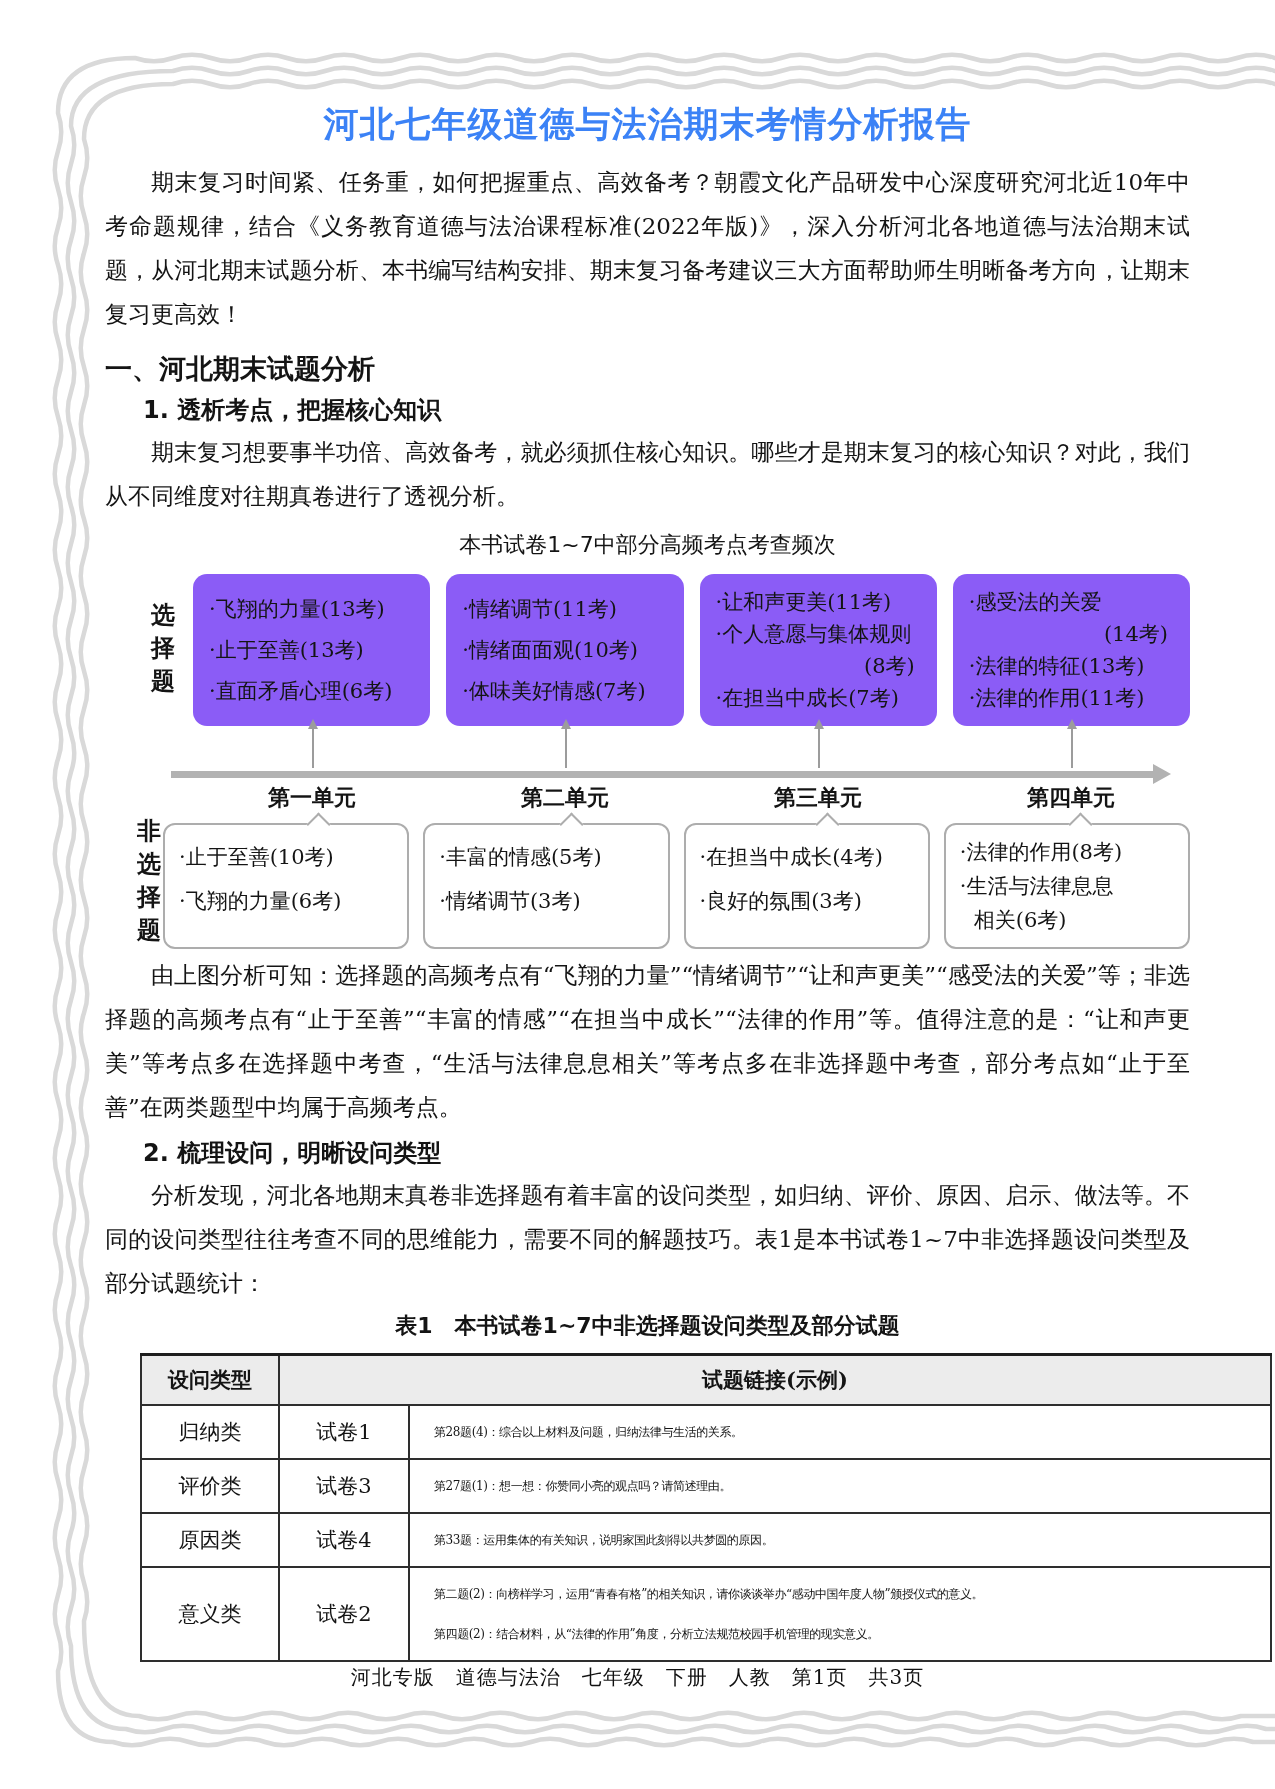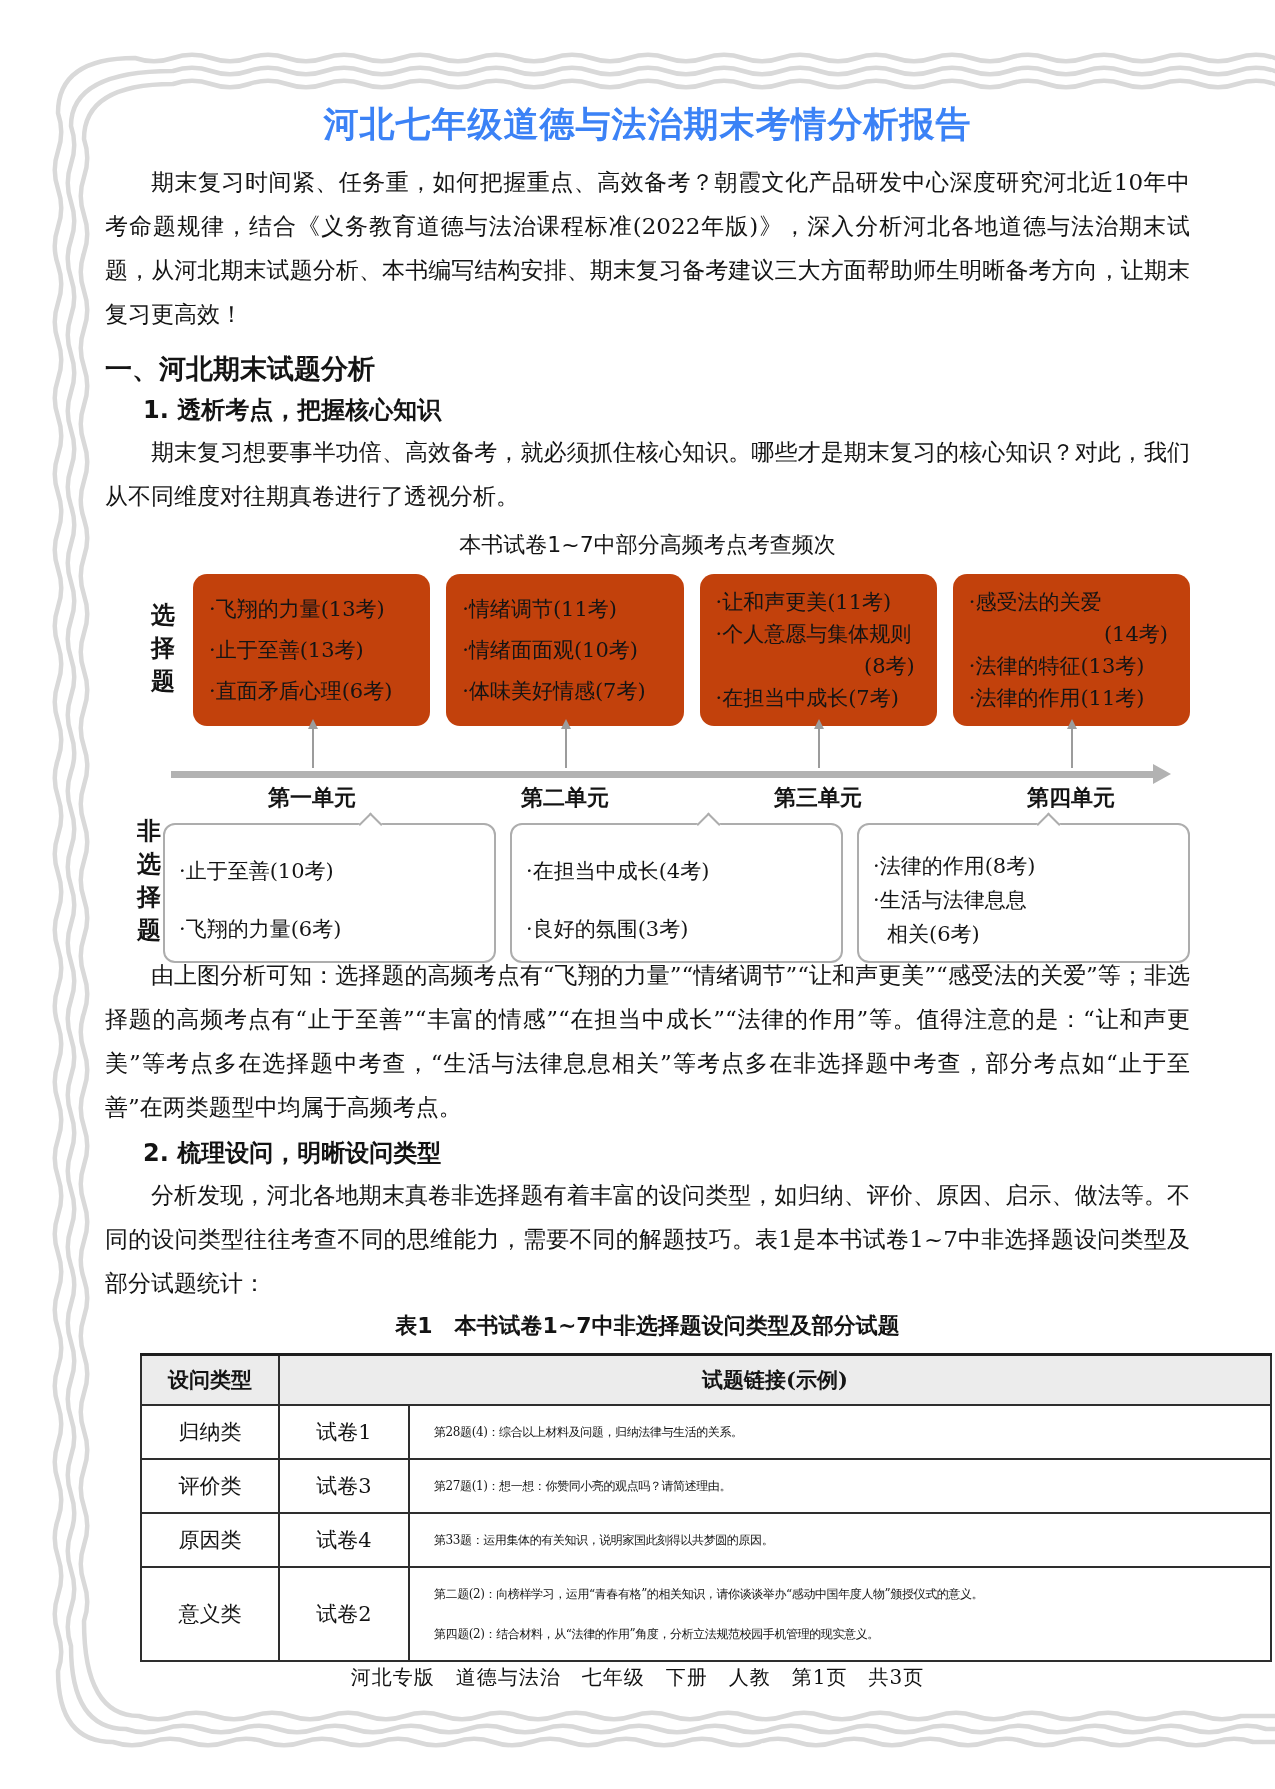--- a/index.html
+++ b/index.html
@@ -42,21 +42,21 @@
   .v-label {
     position:absolute; width:28px; text-align:center;
     font-family:"DejaVu Sans", sans-serif; font-weight:bold;
     font-size:24px; line-height:33px; word-break:break-all;
   }
   .v-label.sel    { left:44px; top:31px; }
   .v-label.nonsel { left:30px; top:247px; }
 
   .top-row { position:absolute; left:88px; right:0; top:6px; display:flex; gap:16px; align-items:stretch; }
   .top-row .kp-box {
-    flex:1; background:#c2410c; border-radius:14px;
+    flex:1; background:#8b5cf6; border-radius:14px;
     padding:12px 10px 12px 16px; font-size:21px;
     display:flex; flex-direction:column; justify-content:center;
     box-sizing:border-box; min-height:148px;
   }
   .top-row .kp-item, .top-row .kp-cont { line-height:41px; }
   .top-row .tight .kp-item, .top-row .tight .kp-cont { line-height:32px; }
   .kp-cont.alignR { text-align:right; padding-right:12px; }
   .kp-cont.alignL { padding-left:14px; }
 
   .up-arrow {
@@ -76,22 +76,22 @@
   }
   .unit-label {
     position:absolute; top:215px; transform:translateX(-50%);
     font-family:"DejaVu Sans", sans-serif; font-weight:bold; font-size:22px;
   }
 
   .bottom-row { position:absolute; left:58px; right:0; top:255px; display:flex; gap:14px; align-items:stretch; }
   .bottom-row .kp-box {
     flex:1; position:relative; background:#ffffff;
     border:2px solid #adadad; border-radius:12px;
-    padding:24px 8px 10px 14px; font-size:21px;
-    display:flex; flex-direction:column; justify-content:space-between;
+    padding:10px 8px 10px 14px; font-size:21px;
+    display:flex; flex-direction:column; justify-content:flex-start;
     box-sizing:border-box; min-height:118px;
   }
   .bottom-row .kp-item, .bottom-row .kp-cont { line-height:44px; }
   .bottom-row .tight .kp-item, .bottom-row .tight .kp-cont { line-height:34px; }
   .notch {
     position:absolute; top:-9px; width:15px; height:15px; background:#ffffff;
     border-left:2px solid #adadad; border-top:2px solid #adadad;
     transform:rotate(45deg);
   }
   .bottom-row .kp-box:nth-child(1) .notch { left:60%; }
@@ -180,20 +180,25 @@
         <div class="unit-label" style="left: 713px;">第三单元</div>
         <div class="up-arrow" style="left: 966px;"></div>
         <div class="unit-label" style="left: 966px;">第四单元</div>
       </div>
     <div class="axis"></div>
 
     <div class="bottom-row">
         <div class="kp-box">
           <div class="kp-item">·止于至善(10考)</div>
           <div class="kp-item">·飞翔的力量(6考)</div>
+          <span class="notch"></span>
+        </div>
+        <div class="kp-box">
+          <div class="kp-item">·丰富的情感(5考)</div>
+          <div class="kp-item">·情绪调节(3考)</div>
           <span class="notch"></span>
         </div>
         <div class="kp-box">
           <div class="kp-item">·在担当中成长(4考)</div>
           <div class="kp-item">·良好的氛围(3考)</div>
           <span class="notch"></span>
         </div>
         <div class="kp-box tight">
           <div class="kp-item">·法律的作用(8考)</div>
           <div class="kp-item">·生活与法律息息</div>

